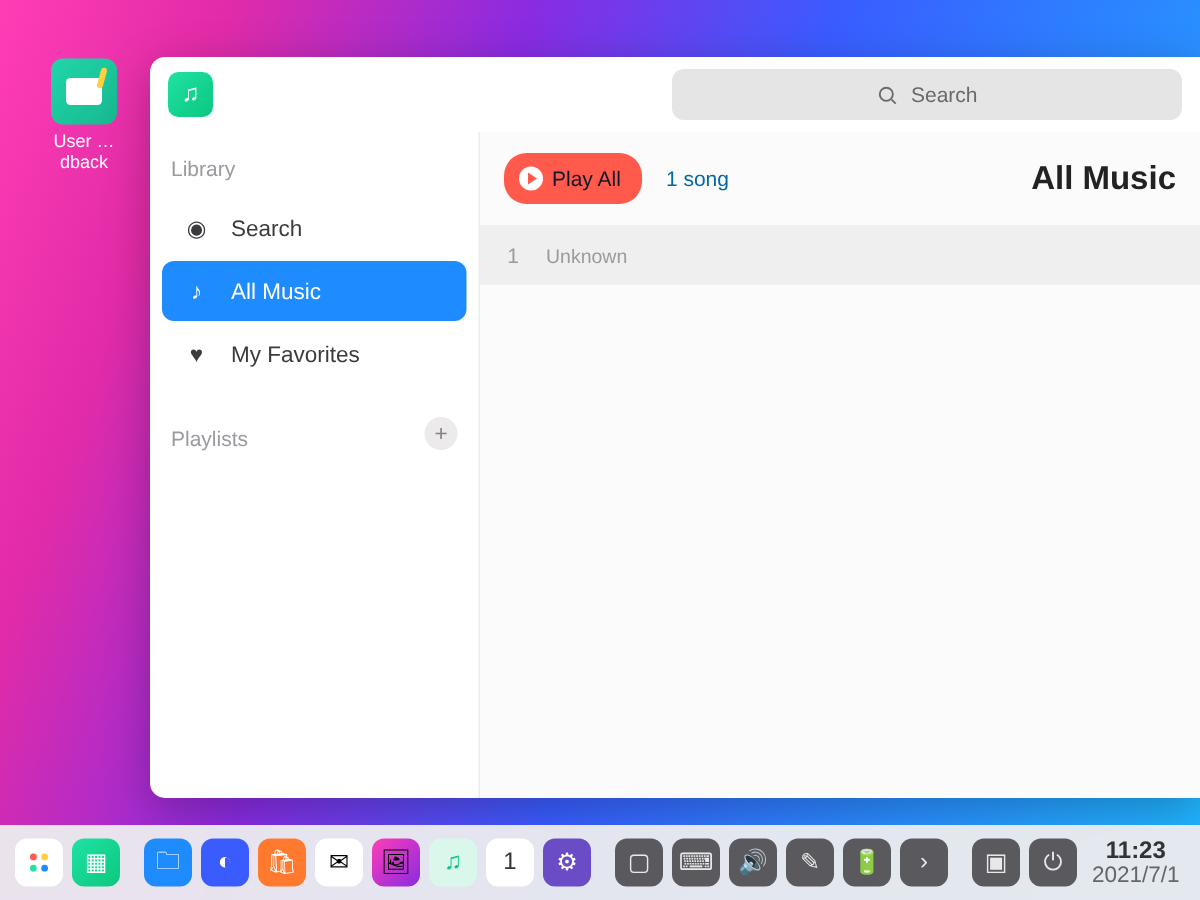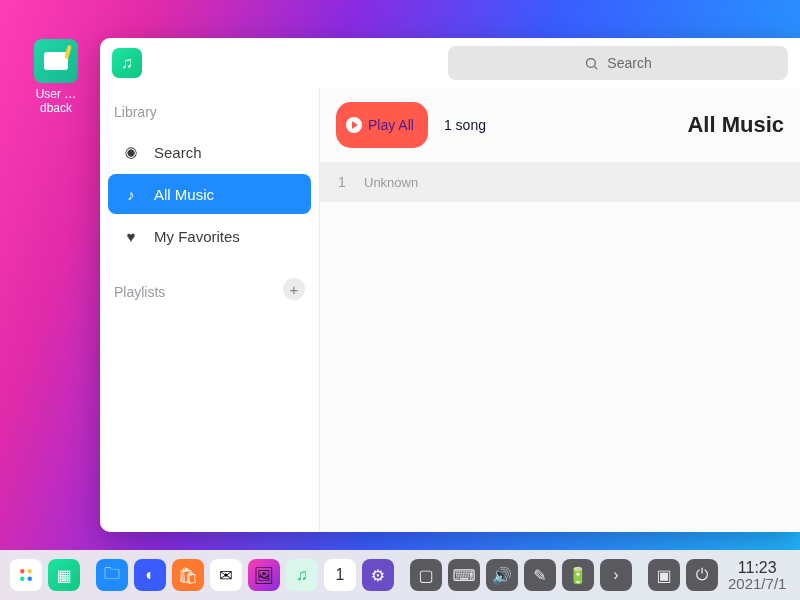--- a/index.html
+++ b/index.html
@@ -66,26 +66,26 @@
 .side-item.active { background: #1e8cff; color: #fff; }
 .side-item.active .ico { color:#fff; }
 .add-circle{
   width:22px;height:22px;border-radius:50%;background:#eceaea;color:#828288;
   display:flex;align-items:center;justify-content:center;font-size:15px;cursor:pointer;
 }
 
 .main { flex:1; display:flex; flex-direction:column; background:#fbfbfb; }
 .toolbar { display:flex; align-items:center; gap:16px; padding:14px 16px; position:relative;}
 .play-all {
-  background:#ff5a4c; color:#4c1d95; border:none; height:46px; padding:0 14px 0 10px;
+  background:#ff5a4c; color:#0f172a; border:none; height:34px; padding:0 14px 0 10px;
   border-radius:15px; font-size:14px; display:flex; align-items:center; gap:6px; cursor:pointer;
 }
 .play-all .pc{width:16px;height:16px;border-radius:50%;background:#fff;display:flex;align-items:center;justify-content:center;}
 .play-all .pc::before{content:"";border-left:6px solid #ff5a4c;border-top:4px solid transparent;border-bottom:4px solid transparent;margin-left:2px;}
-.song-count{color:#0f172a;font-size:14px;}
+.song-count{color:#0369a1;font-size:14px;}
 .title-big{margin-left:auto;font-size:22px;font-weight:600;color:#222;}
 .tracklist{padding:0 0 0 0;}
 .track{
   display:flex;align-items:center;height:40px;font-size:14px;color:#333;
   background:#efefef;
 }
 .track .num{width:44px;text-align:center;color:#9a9aa0;}
 .track .name{flex:1;padding-left:6px;}
 .track .artist{color:#9a9aa0;padding-right:14px;font-size:13px;}
 
@@ -94,21 +94,21 @@
   background:rgba(235,235,238,.96);
   display:flex;align-items:center;padding:0 10px;gap:6px;
 }
 .tb-ico{
   width:32px;height:32px;border-radius:8px;display:flex;align-items:center;justify-content:center;
   font-size:16px;cursor:pointer;flex-shrink:0;
 }
 .tb-sep{width:1px;height:28px;background:#c7c7cc;margin:0 2px;}
 .tb-dark{background:#5a5a5e;color:#e8e8ea;}
 .tb-clock{display:flex;flex-direction:column;align-items:center;line-height:1;color:#333;padding:0 4px;}
-.tb-clock .t{font-size:16px;font-weight:400;}
+.tb-clock .t{font-size:16px;font-weight:700;}
 .tb-clock .d{font-size:15px;color:#666;}
 </style>
 </head>
 <body>
 
 <div class="desktop">
 
   <div class="desktop-icon">
     <div class="glyph"></div>
     <span>User …dback</span>

